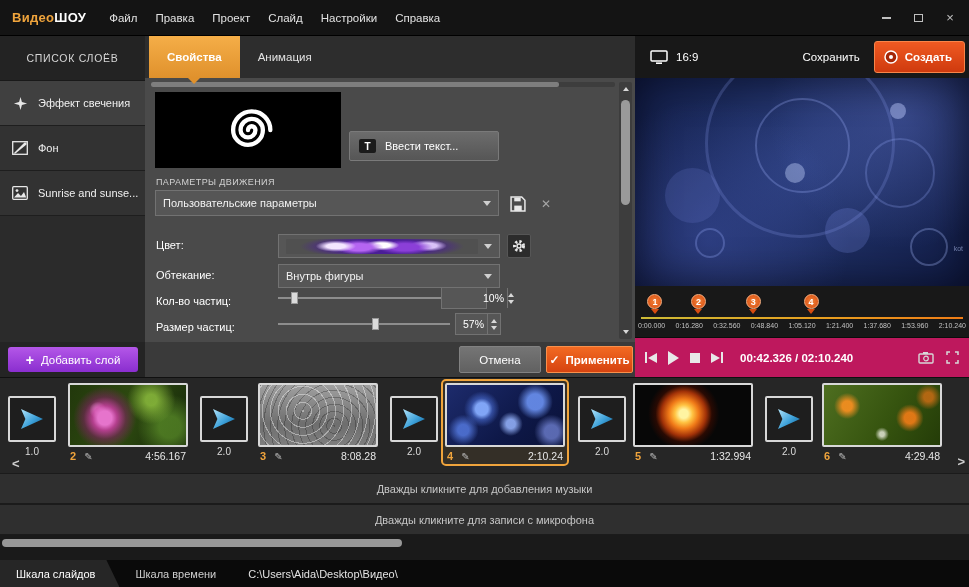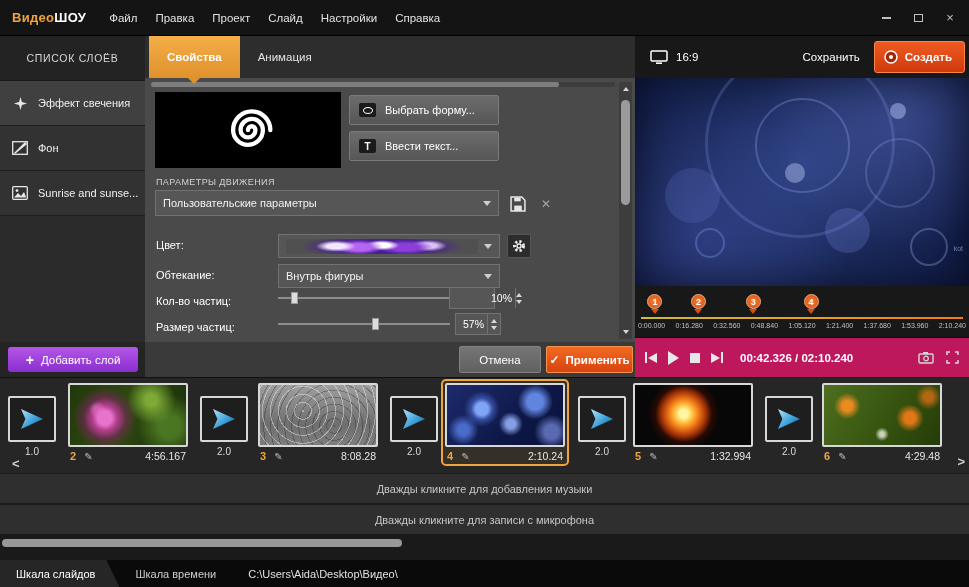--- a/index.html
+++ b/index.html
@@ -84,21 +84,21 @@
 
   .field-label { position:absolute; left:11px; font-size:11px; color:#fff; }
   .lbl-color { top:203px; } .lbl-wrap { top:233px; } .lbl-count { top:259px; } .lbl-size { top:285px; }
 
   .slider { position:absolute; width:172px; height:14px; cursor:pointer; }
   .sl-count { top:255px; left:133px; } .sl-size { top:281px; left:133px; }
   .slider-track { position:absolute; top:6px; left:0; right:0; height:2px; background:#8d8d8d; }
   .slider-handle { position:absolute; top:1px; width:7px; height:12px; background:#dcdcdc; border:1px solid #9a9a9a; margin-left:-4px; }
 
   .spin { position:absolute; width:46px; height:22px; background:#565656; border:1px solid #727272; display:flex; align-items:stretch; }
-  .sp-count { top:251px; left:304px;padding-left:41px; } .sp-size { top:277px; left:310px; }
+  .sp-count { top:251px; left:296px;padding-left:41px; } .sp-size { top:277px; left:310px; }
   .spin-val { flex:1; display:flex; align-items:center; justify-content:flex-end; padding-right:3px; font-size:10.5px; color:#fff; }
   .spin-arrows { width:13px; border-left:1px solid #727272; display:flex; flex-direction:column; align-items:center; justify-content:center; gap:3px; }
   .tri-up { width:0; height:0; border-left:3.5px solid transparent; border-right:3.5px solid transparent; border-bottom:4px solid #d8d8d8; }
   .tri-down { width:0; height:0; border-left:3.5px solid transparent; border-right:3.5px solid transparent; border-top:4px solid #d8d8d8; }
 
   .v-scroll { position:absolute; top:46px; right:3px; bottom:3px; width:13px; background:#3d3d3d; border-radius:2px;
               display:flex; flex-direction:column; align-items:center; }
   .v-thumb { position:absolute; top:18px; width:9px; height:105px; left:2px; background:#9a9a9a; border-radius:5px; }
   .v-scroll .tri-up { margin-top:5px; } .v-scroll .tri-down { margin-top:auto; margin-bottom:5px; }
 
@@ -290,26 +290,20 @@
     <div class="h-scroll">
         <div class="h-thumb"></div>
       </div>
 
     <div class="shape-preview">
       <svg width="62" height="62" viewBox="0 0 100 100">
         <path d="M50 50 a6 6 0 1 1 12 0 a12 12 0 1 1 -24 0 a18 18 0 1 1 36 0 a24 24 0 1 1 -48 0 a30 30 0 1 1 60 0" fill="none" stroke="#fff" stroke-width="7" stroke-linecap="round"></path>
       </svg>
     </div>
 
-    <div class="prop-btn btn-shape">
-      <span class="shape-ico">
-          <span class="ellipse"></span>
-        </span>
-      <span>Выбрать форму...</span>
-    </div>
     <div class="prop-btn btn-text">
       <span class="text-ico">T</span>
       <span>Ввести текст...</span>
     </div>
 
     <div class="motion-label">ПАРАМЕТРЫ ДВИЖЕНИЯ</div>
 
     <div class="dropdown dd-preset">
       <span>Пользовательские параметры</span>
       <span class="dd-arrow"></span>

